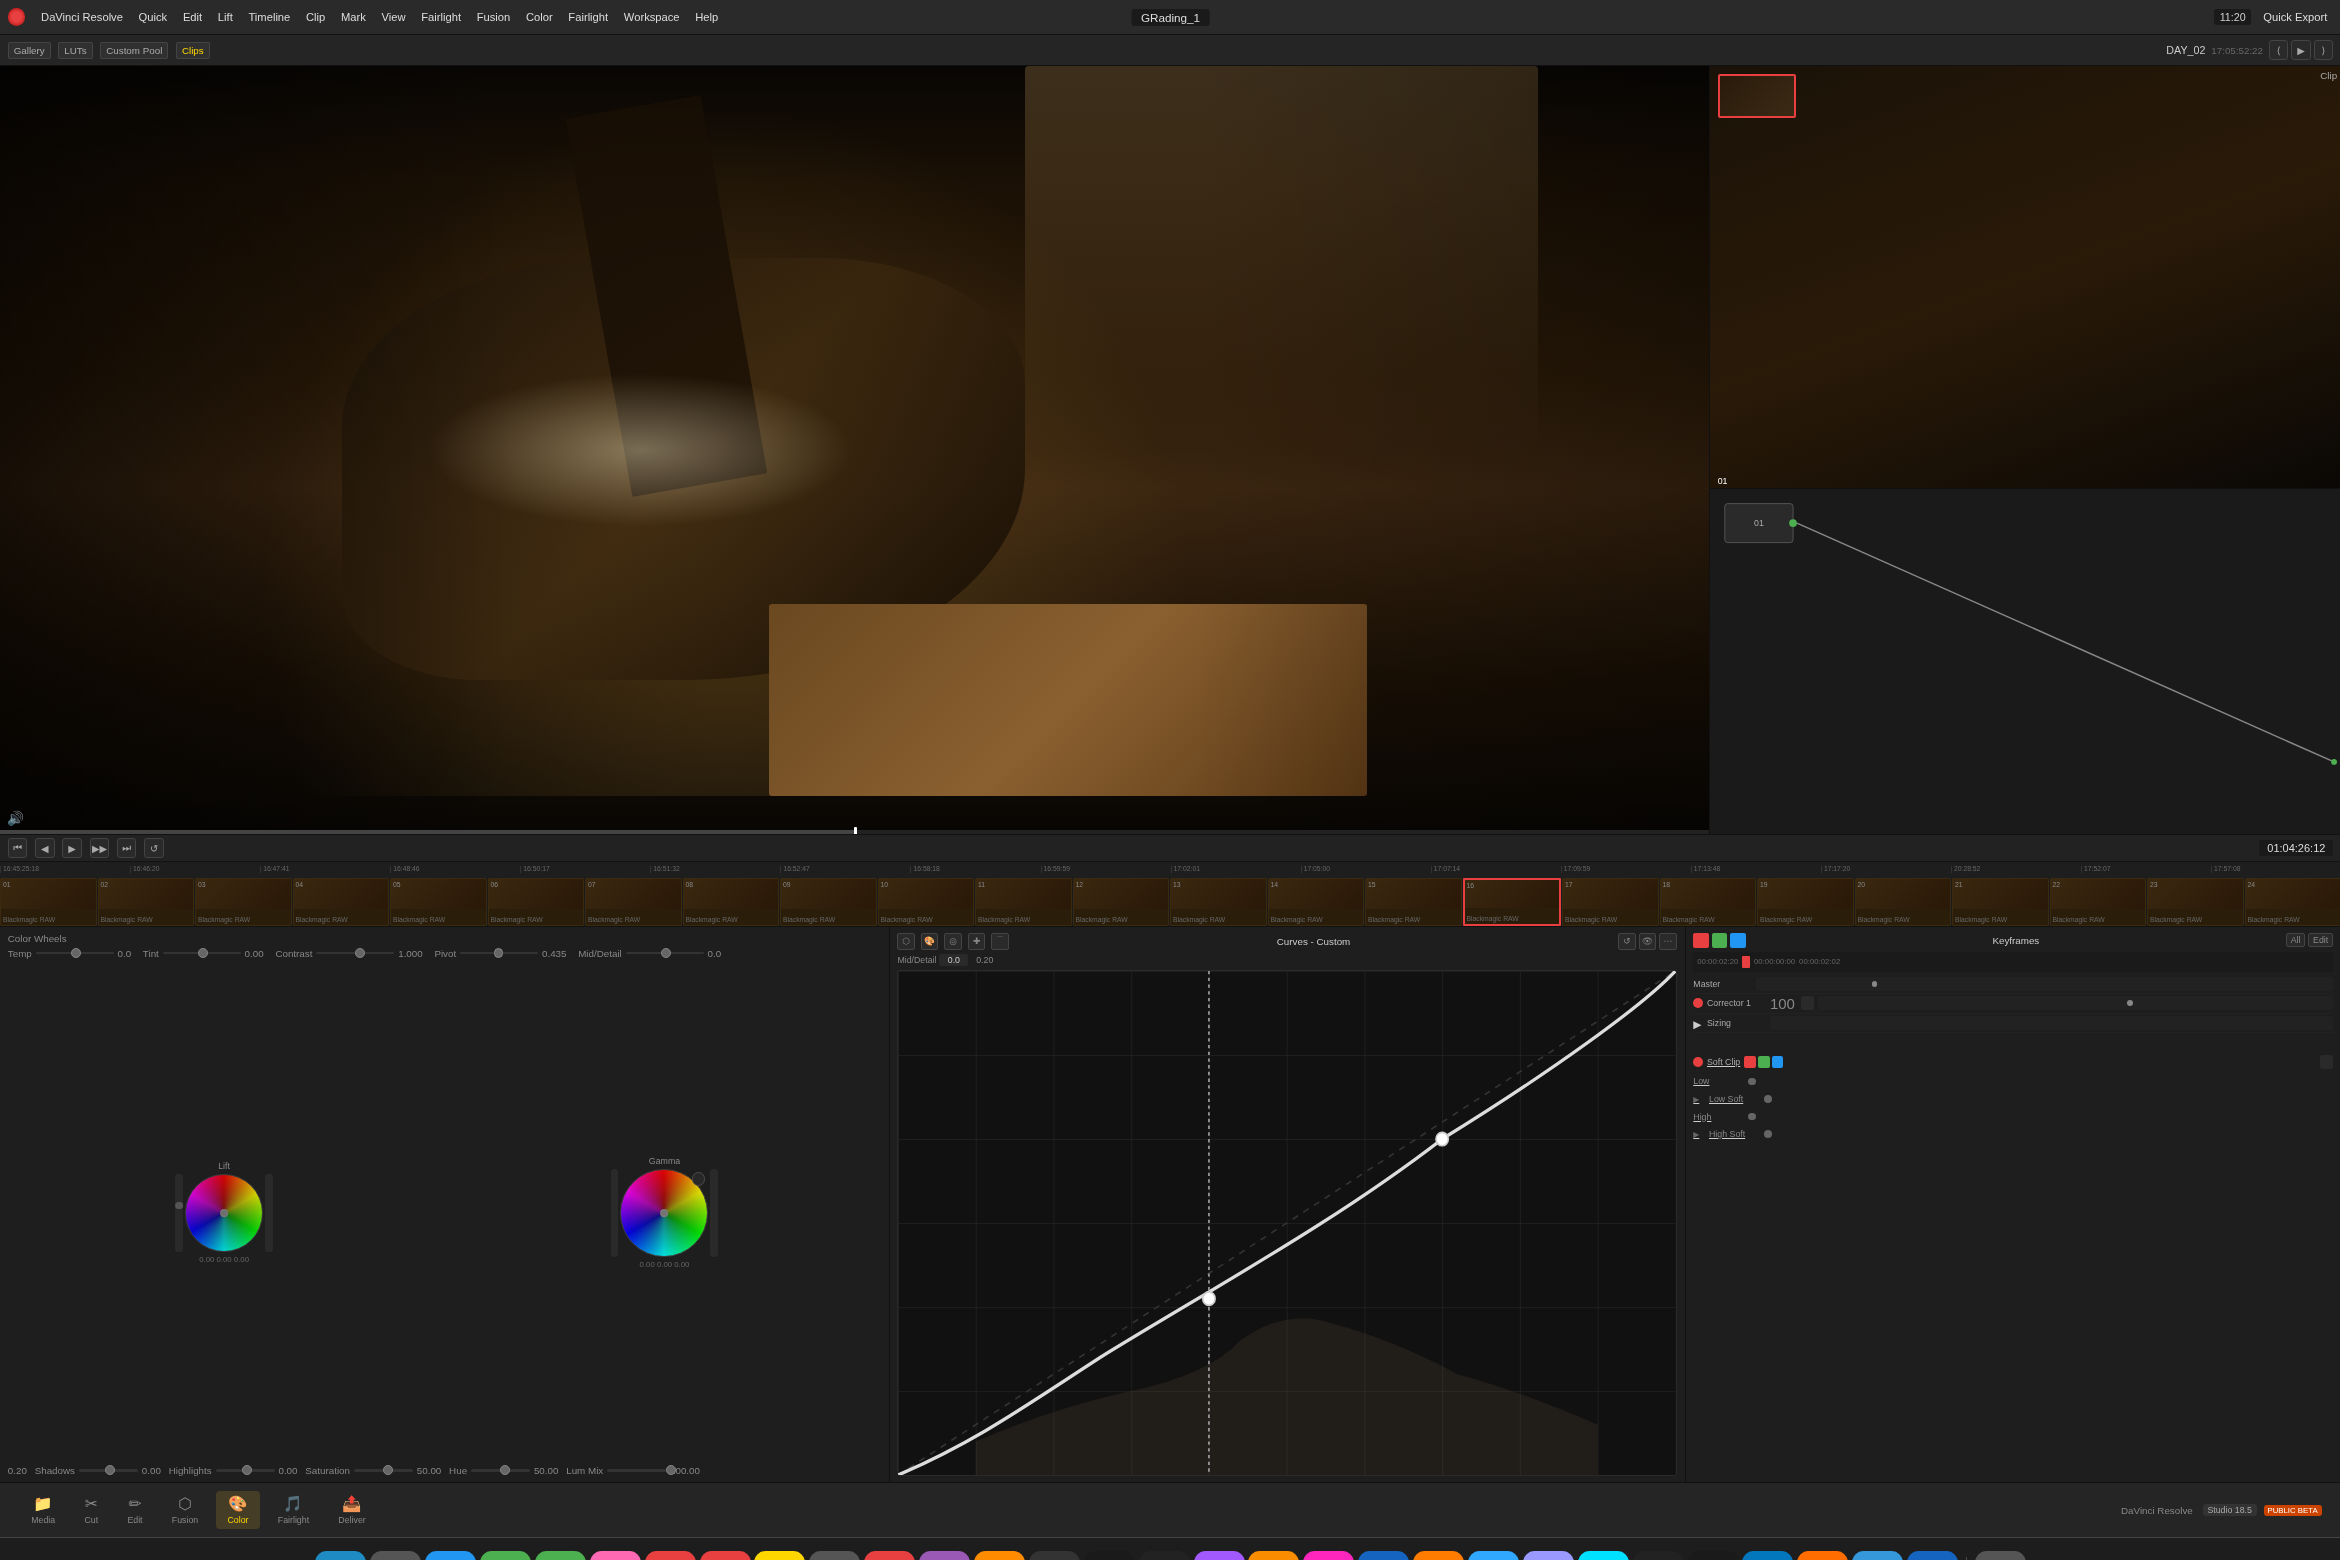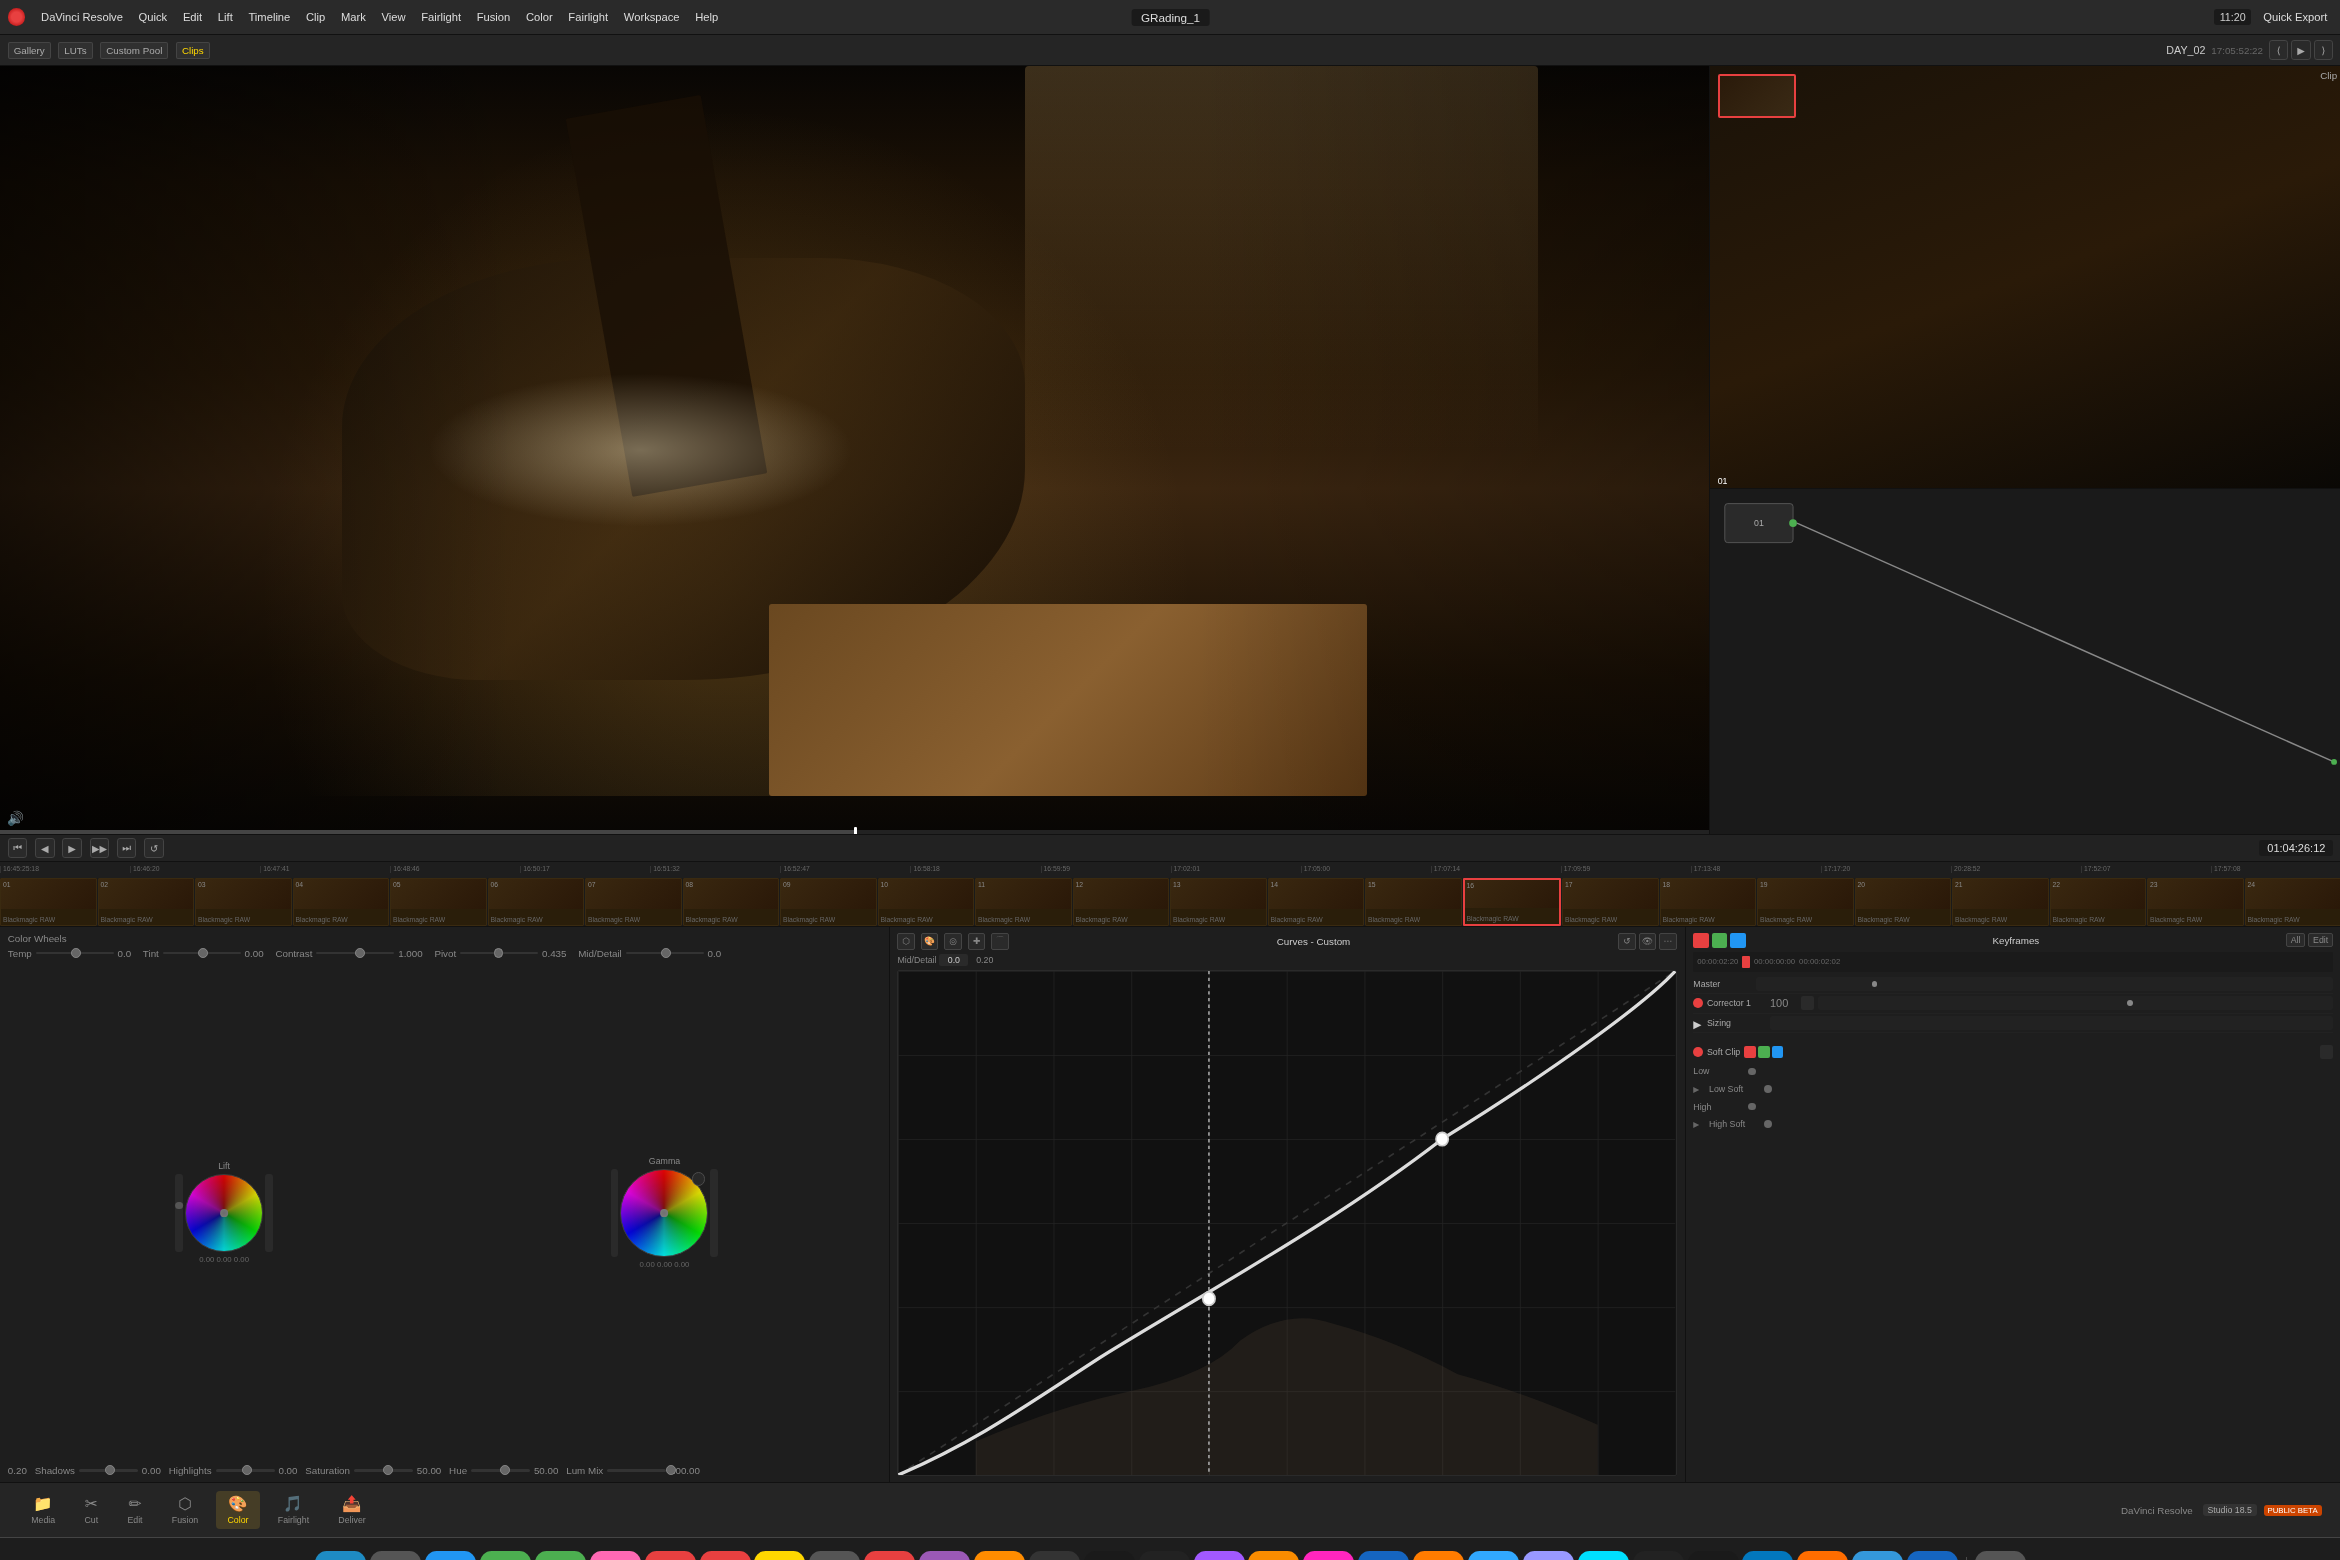--- a/index.html
+++ b/index.html
@@ -417,32 +417,33 @@
     }
     .kf-dot {
       position: absolute;
       width: 5.9px; height: 5.9px;
       background: #888;
       border-radius: 50%;
       top: 50%;
       transform: translateY(-50%);
     }
     .kf-val {
-      font-size: 11px;
+      font-size: 15px;
       color: #888;
       min-width: 27px;
     }
     .kf-icon-btn {
       width: 13.7px; height: 13.7px;
       background: #2a2a2a;
       border-radius: 2px;
       cursor: pointer;
     }
     .soft-clip-section {
-      margin-top: 12px;
+      margin-top: 22px;
+      text-decoration: underline;
     }
     .soft-clip-header {
       display: flex;
       align-items: center;
       gap: 3.9px;
       margin-bottom: 3.9px;
     }
     .sc-label {
       font-size: 8.8px;
       color: #aaa;

